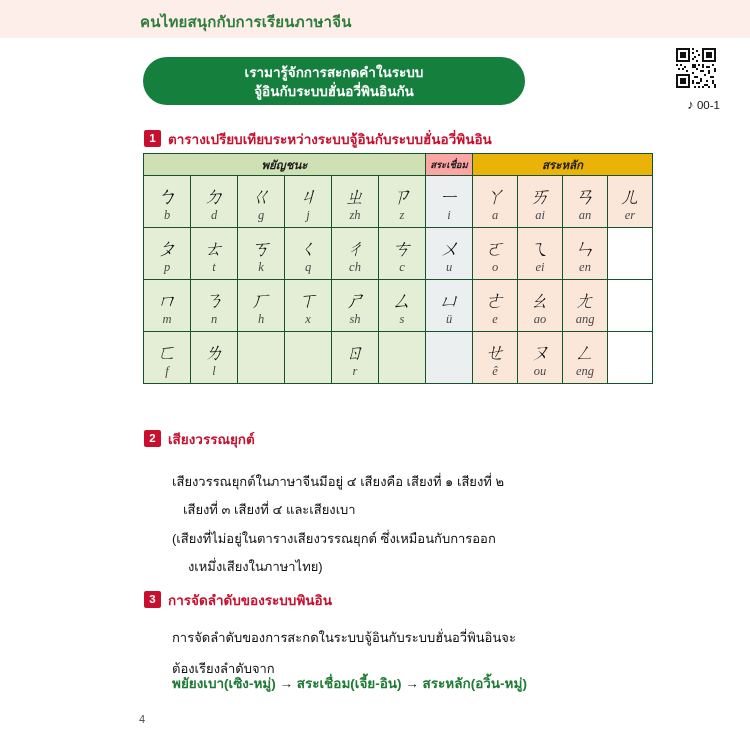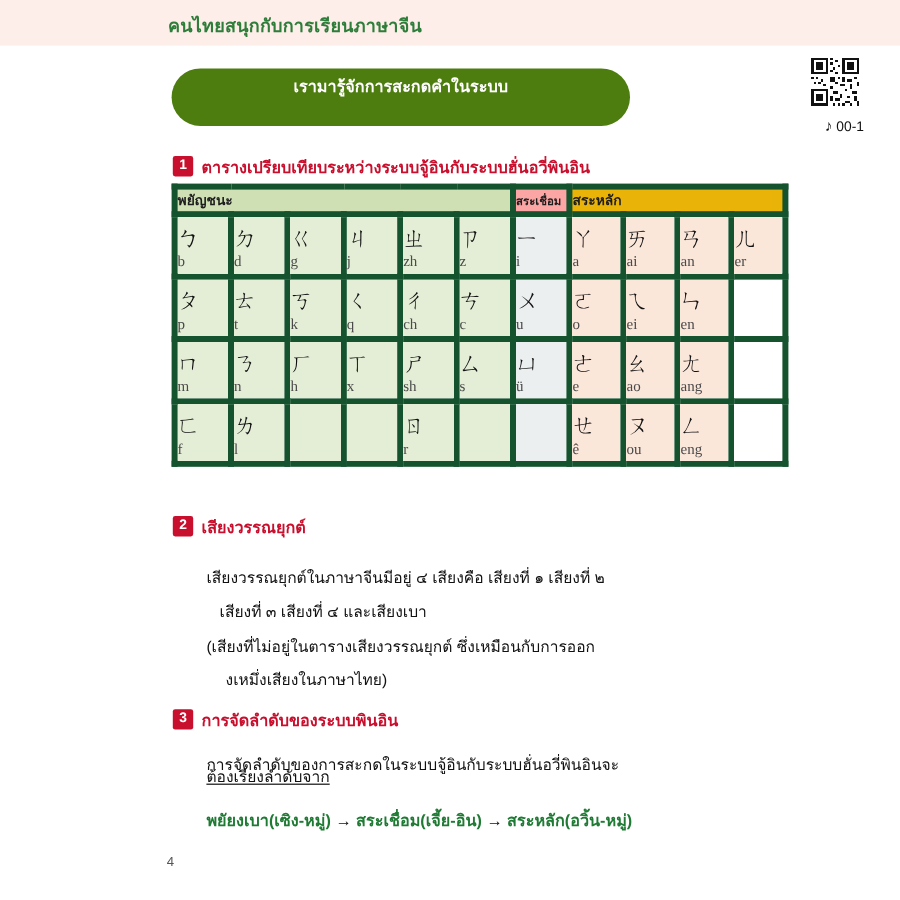--- a/index.html
+++ b/index.html
@@ -48,21 +48,21 @@
     text-align: right;
     white-space: nowrap;
   }
   #audio-label .note { font-size: 13px; }
 
   
   #pill {
     position: absolute;
     left: 143px; top: 57px;
     width: 382px; height: 48px;
-    background: #4d7c0f;
+    background: #15803d;
     border-radius: 24px;
     color: #ffffff;
     text-align: center;
     padding-top: 6px;
     line-height: 19px;
     font-size: 13.5px;
     font-weight: bold;
   }
 
   
@@ -107,24 +107,25 @@
     position: absolute;
     left: 143px; top: 153px;
     width: 464px;
   }
   table {
     border-collapse: collapse;
     width: 464px;
     table-layout: fixed;
   }
   th, td {
-    border: 5px solid #14532d;
+    border: 1px solid #14532d;
     padding: 0;
-    text-align: left;
+    text-align: center;
     vertical-align: middle;
+    font-style: italic;
   }
   thead th {
     height: 22px;
     font-size: 11.5px;
     font-weight: bold;
     color: #1d1d1d;
   }
   th.g { background: #cfe0b5; }
   th.o1 { background: #fca5a5; }
   th.o2 { background: #eab308; }
@@ -258,20 +259,21 @@
   </svg>
 </div>
 
 <div id="audio-label">
   <span class="note">♪</span>
   <span>00-1</span>
 </div>
 
 <div id="pill">
   <div>เรามารู้จักการสะกดคำในระบบ</div>
+  <div>จู้อินกับระบบฮั่นอวี่พินอินกัน</div>
 </div>
 
 <div class="num-badge" id="badge1">1</div>
 <div class="sect-head" id="head1">ตารางเปรียบเทียบระหว่างระบบจู้อินกับระบบฮั่นอวี่พินอิน</div>
 
 <div id="tbl-wrap">
   <table>
     <colgroup>
       <col class="c1">
         <col class="c2">
@@ -490,21 +492,21 @@
 
 <div class="body-line" style="left:172px; top:471px;">เสียงวรรณยุกต์ในภาษาจีนมีอยู่ ๔ เสียงคือ เสียงที่ ๑ เสียงที่ ๒</div>
 <div class="body-line" style="left:172px; top:499px;margin-left:11px;">เสียงที่ ๓ เสียงที่ ๔ และเสียงเบา</div>
 <div class="body-line" style="left:172px; top:528px;">(เสียงที่ไม่อยู่ในตารางเสียงวรรณยุกต์ ซึ่งเหมือนกับการออก</div>
 <div class="body-line" style="left:188px; top:556px;">งเหมึ่งเสียงในภาษาไทย)</div>
 
 <div class="num-badge" id="badge3">3</div>
 <div class="sect-head" id="head3">การจัดลำดับของระบบพินอิน</div>
 
 <div class="body-line" style="left:172px; top:627px;">การจัดลำดับของการสะกดในระบบจู้อินกับระบบฮั่นอวี่พินอินจะ</div>
-<div class="body-line" style="left:172px; top:637px;text-decoration:underline;">ต้องเรียงลำดับจาก</div>
+<div class="body-line" style="left:172px; top:658px;">ต้องเรียงลำดับจาก</div>
 
 <div id="green-line">
   <span>พยัยงเบา(เซิง-หมู่)</span>
   <span class="arrow">→</span>
   <span>สระเชื่อม(เจี้ย-อิน)</span>
   <span class="arrow">→</span>
   <span>สระหลัก(อวิ้น-หมู่)</span>
 </div>
 
 <div id="page-num">4</div>

